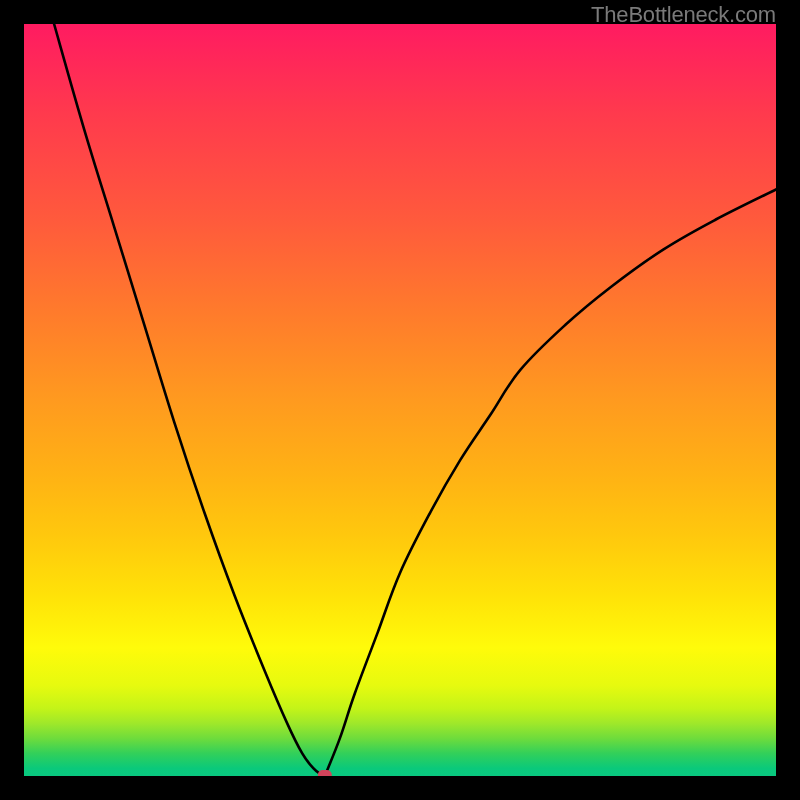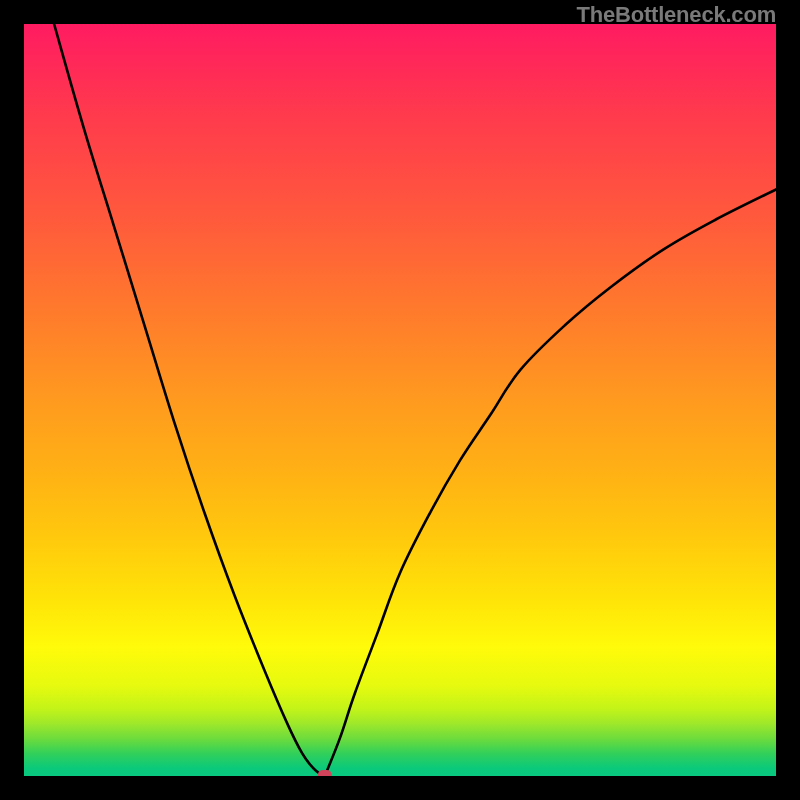--- a/index.html
+++ b/index.html
@@ -49,21 +49,21 @@
     width: 100%;
     height: 100%;
   }
   .attribution {
     position: absolute;
     top: 2px;
     right: 24px;
     color: #7a7a7a;
     font-size: 22px;
     letter-spacing: -0.2px;
-    font-weight: 700;
+    font-weight: 400;
   }
 </style>
 </head>
 <body>
 
 <div class="frame">
   <div class="attribution">TheBottleneck.com</div>
 
   <div class="plot-area">
     <svg viewBox="0 0 752 752" preserveAspectRatio="none">

